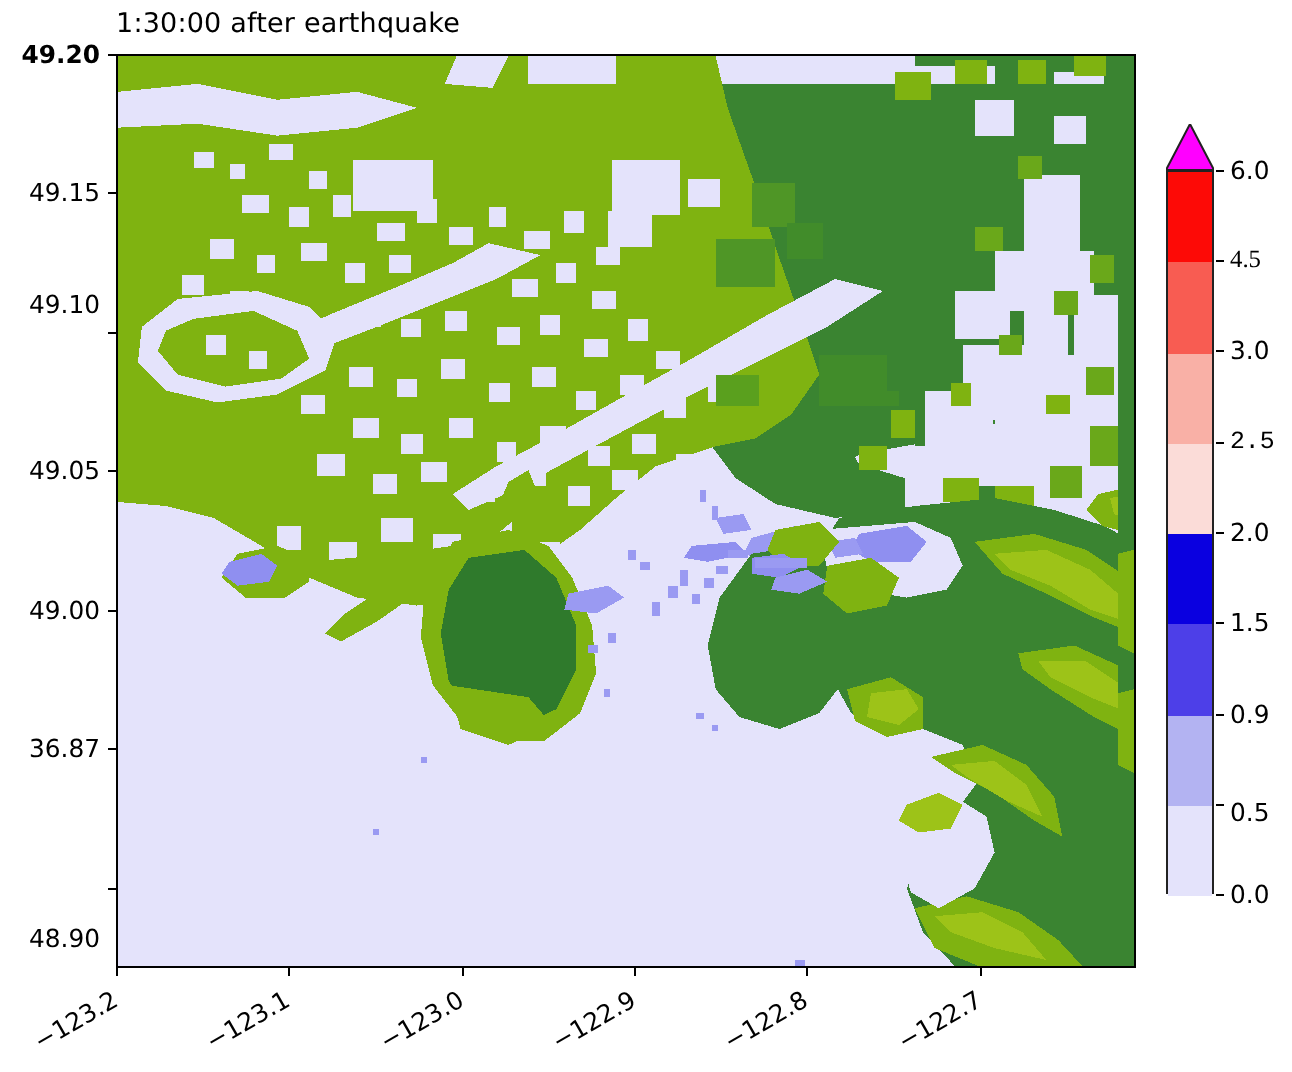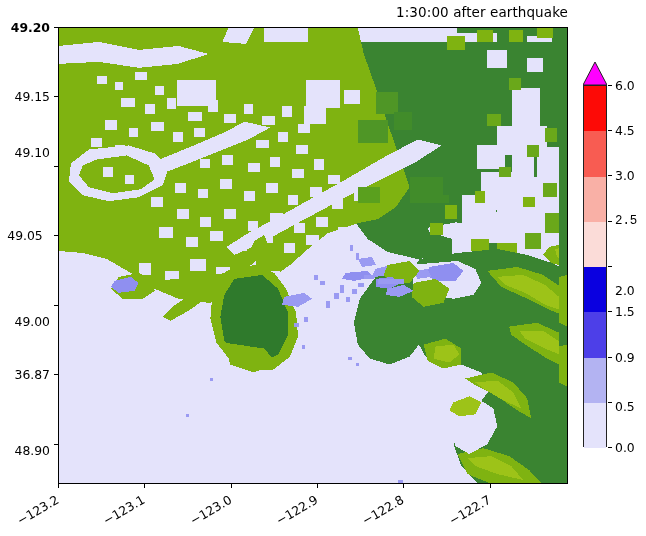--- a/index.html
+++ b/index.html
@@ -1,21 +1,21 @@
 <!DOCTYPE html>
 <html><head>
 <meta charset="utf-8">
 <style>
   html,body{margin:0;padding:0;background:#ffffff;}
   body{width:646px;height:536px;overflow:hidden;
        font-family:"DejaVu Sans","Liberation Sans",sans-serif;}
   #fig{position:relative;width:646px;height:536px;background:#ffffff;}
 
   
-  #title{position:absolute;left:58px;top:4px;width:510px;text-align:right;
+  #title{position:absolute;left:58px;top:4px;width:510px;text-align:left;
          font-size:13.5px;color:#000;letter-spacing:.1px;}
 
   
   #axes{position:absolute;left:58px;top:27px;width:510px;height:457px;
         border:1.1px solid #000;box-sizing:border-box;overflow:hidden;
         background:#e4e3fb;}
   #axes svg{display:block;width:100%;height:100%;}
   .ylab{position:absolute;left:0;width:50px;text-align:right;
         font-size:12.4px;color:#000;transform:translateY(-50%);}
   .ytickmark{position:absolute;left:54px;width:4px;height:1.1px;background:#000;}
@@ -40,27 +40,27 @@
 
   <div id="title">1:30:00 after earthquake</div>
 
   <div>
     <div class="ylab" style="top:27px;font-weight:bold;">49.20</div>
     <div class="ytickmark" style="top:27px;"></div>
     <div class="ylab" style="top:96px;">49.15</div>
     <div class="ytickmark" style="top:96px;"></div>
     <div class="ylab" style="top:152px;">49.10</div>
     <div class="ytickmark" style="top:166px;"></div>
-    <div class="ylab" style="top:235px;text-align:center;">49.05</div>
+    <div class="ylab" style="top:235px;">49.05</div>
     <div class="ytickmark" style="top:235px;"></div>
-    <div class="ylab" style="top:305px;margin-top:16px;">49.00</div>
+    <div class="ylab" style="top:305px;">49.00</div>
     <div class="ytickmark" style="top:305px;"></div>
     <div class="ylab" style="top:374px;">36.87</div>
     <div class="ytickmark" style="top:374px;"></div>
-    <div class="ylab" style="top:450px;">48.90</div>
+    <div class="ylab" style="top:469px;">48.90</div>
     <div class="ytickmark" style="top:444px;"></div>
   </div>
 
   <div id="axes">
     <svg viewBox="0 0 510 457" preserveAspectRatio="none" shape-rendering="crispEdges">
       <defs>
         <clipPath id="clipall">
             <rect x="0" y="0" width="510" height="457"></rect>
           </clipPath>
       </defs>
@@ -347,27 +347,27 @@
       <div class="cband" style="top:90.5px;height:45.25px;background:#f9b0a6;"></div>
       <div class="cband" style="top:135.75px;height:45.25px;background:#fbdcd8;"></div>
       <div class="cband" style="top:181px;height:45.25px;background:#0a00e0;"></div>
       <div class="cband" style="top:226.25px;height:45.25px;background:#4d3fe8;"></div>
       <div class="cband" style="top:271.5px;height:45.25px;background:#b3b3f2;"></div>
       <div class="cband" style="top:316.75px;height:45.25px;background:#e4e3fb;"></div>
     </div>
     <div class="ctickmark" style="top:85px;"></div>
     <div class="clab" style="top:85px;">6.0</div>
     <div class="ctickmark" style="top:130px;"></div>
-    <div class="clab" style="top:130px;">4.5</div>
+    <div class="clab" style="top:130px;font-family:Liberation Serif, serif;">4.5</div>
     <div class="ctickmark" style="top:175px;"></div>
     <div class="clab" style="top:175px;">3.0</div>
     <div class="ctickmark" style="top:221px;"></div>
     <div class="clab" style="top:221px;font-family:Liberation Mono, monospace;">2.5</div>
     <div class="ctickmark" style="top:266px;"></div>
-    <div class="clab" style="top:266px;margin-top:24px;">2.0</div>
+    <div class="clab" style="top:266px;">2.0</div>
     <div class="ctickmark" style="top:311px;"></div>
     <div class="clab" style="top:311px;">1.5</div>
     <div class="ctickmark" style="top:357px;"></div>
     <div class="clab" style="top:357px;">0.9</div>
     <div class="ctickmark" style="top:402px;"></div>
     <div class="clab" style="top:406px;">0.5</div>
     <div class="ctickmark" style="top:447px;"></div>
     <div class="clab" style="top:447px;text-align:center;">0.0</div>
   </div>
 

